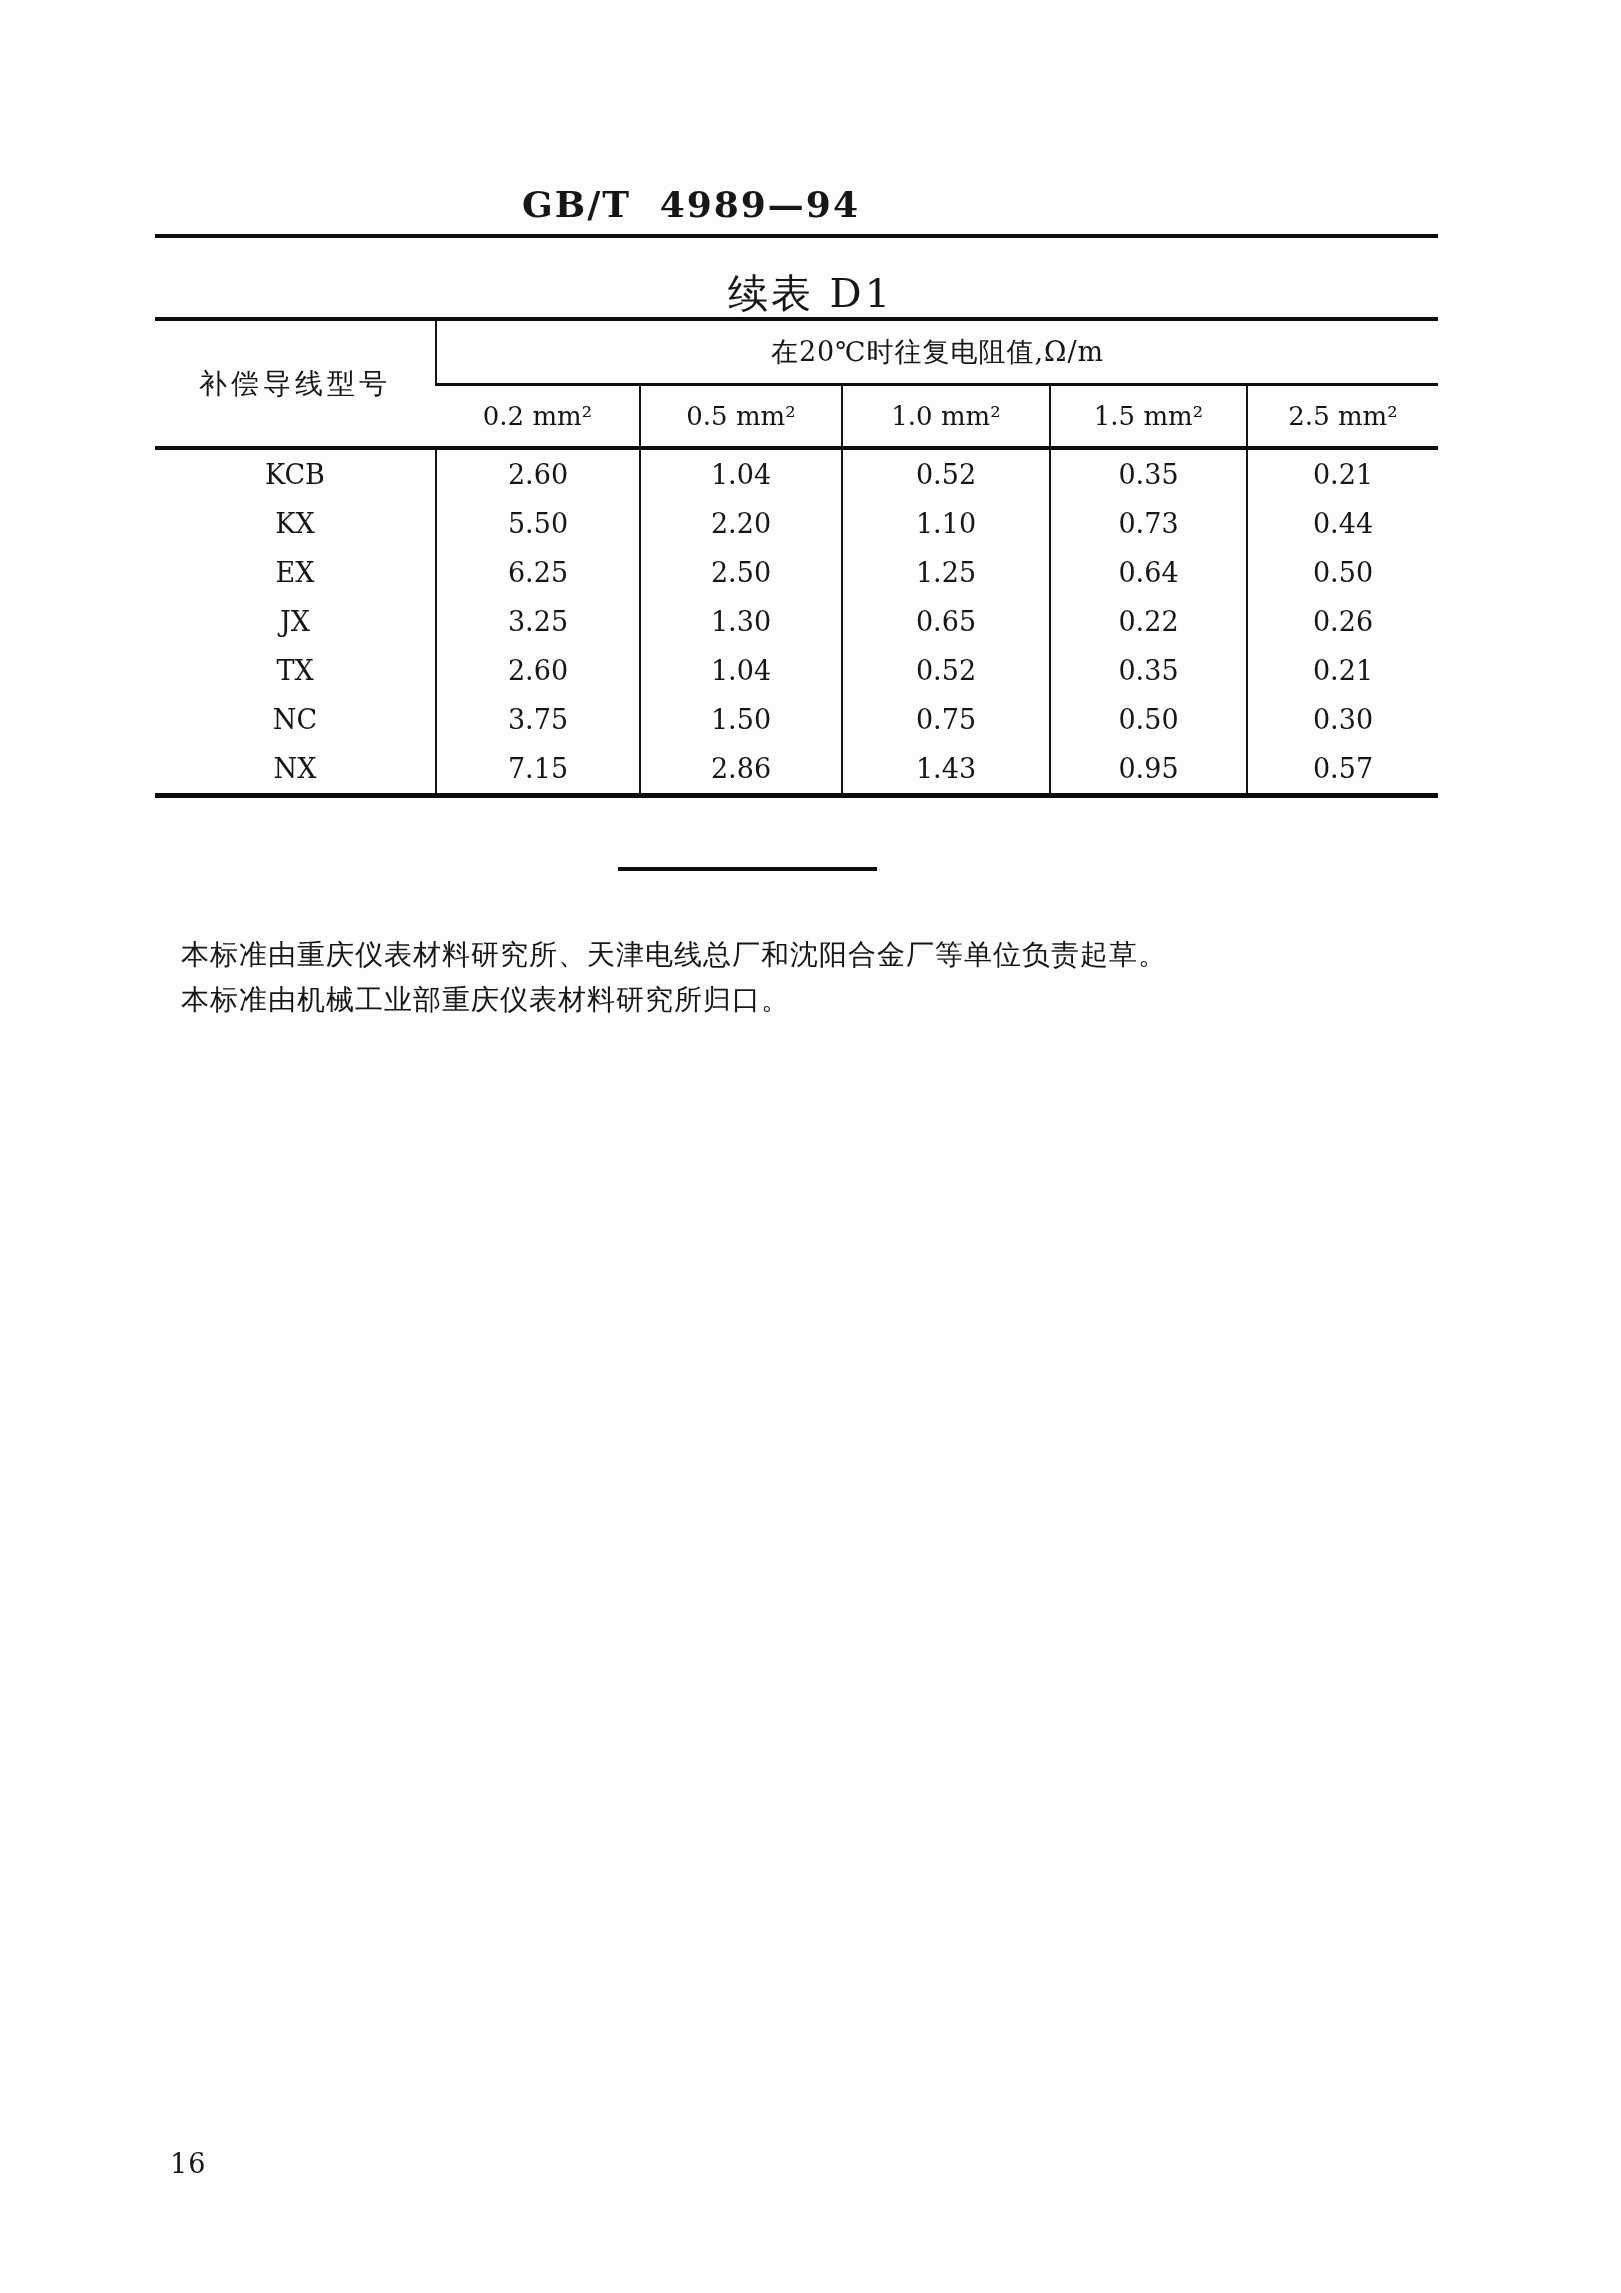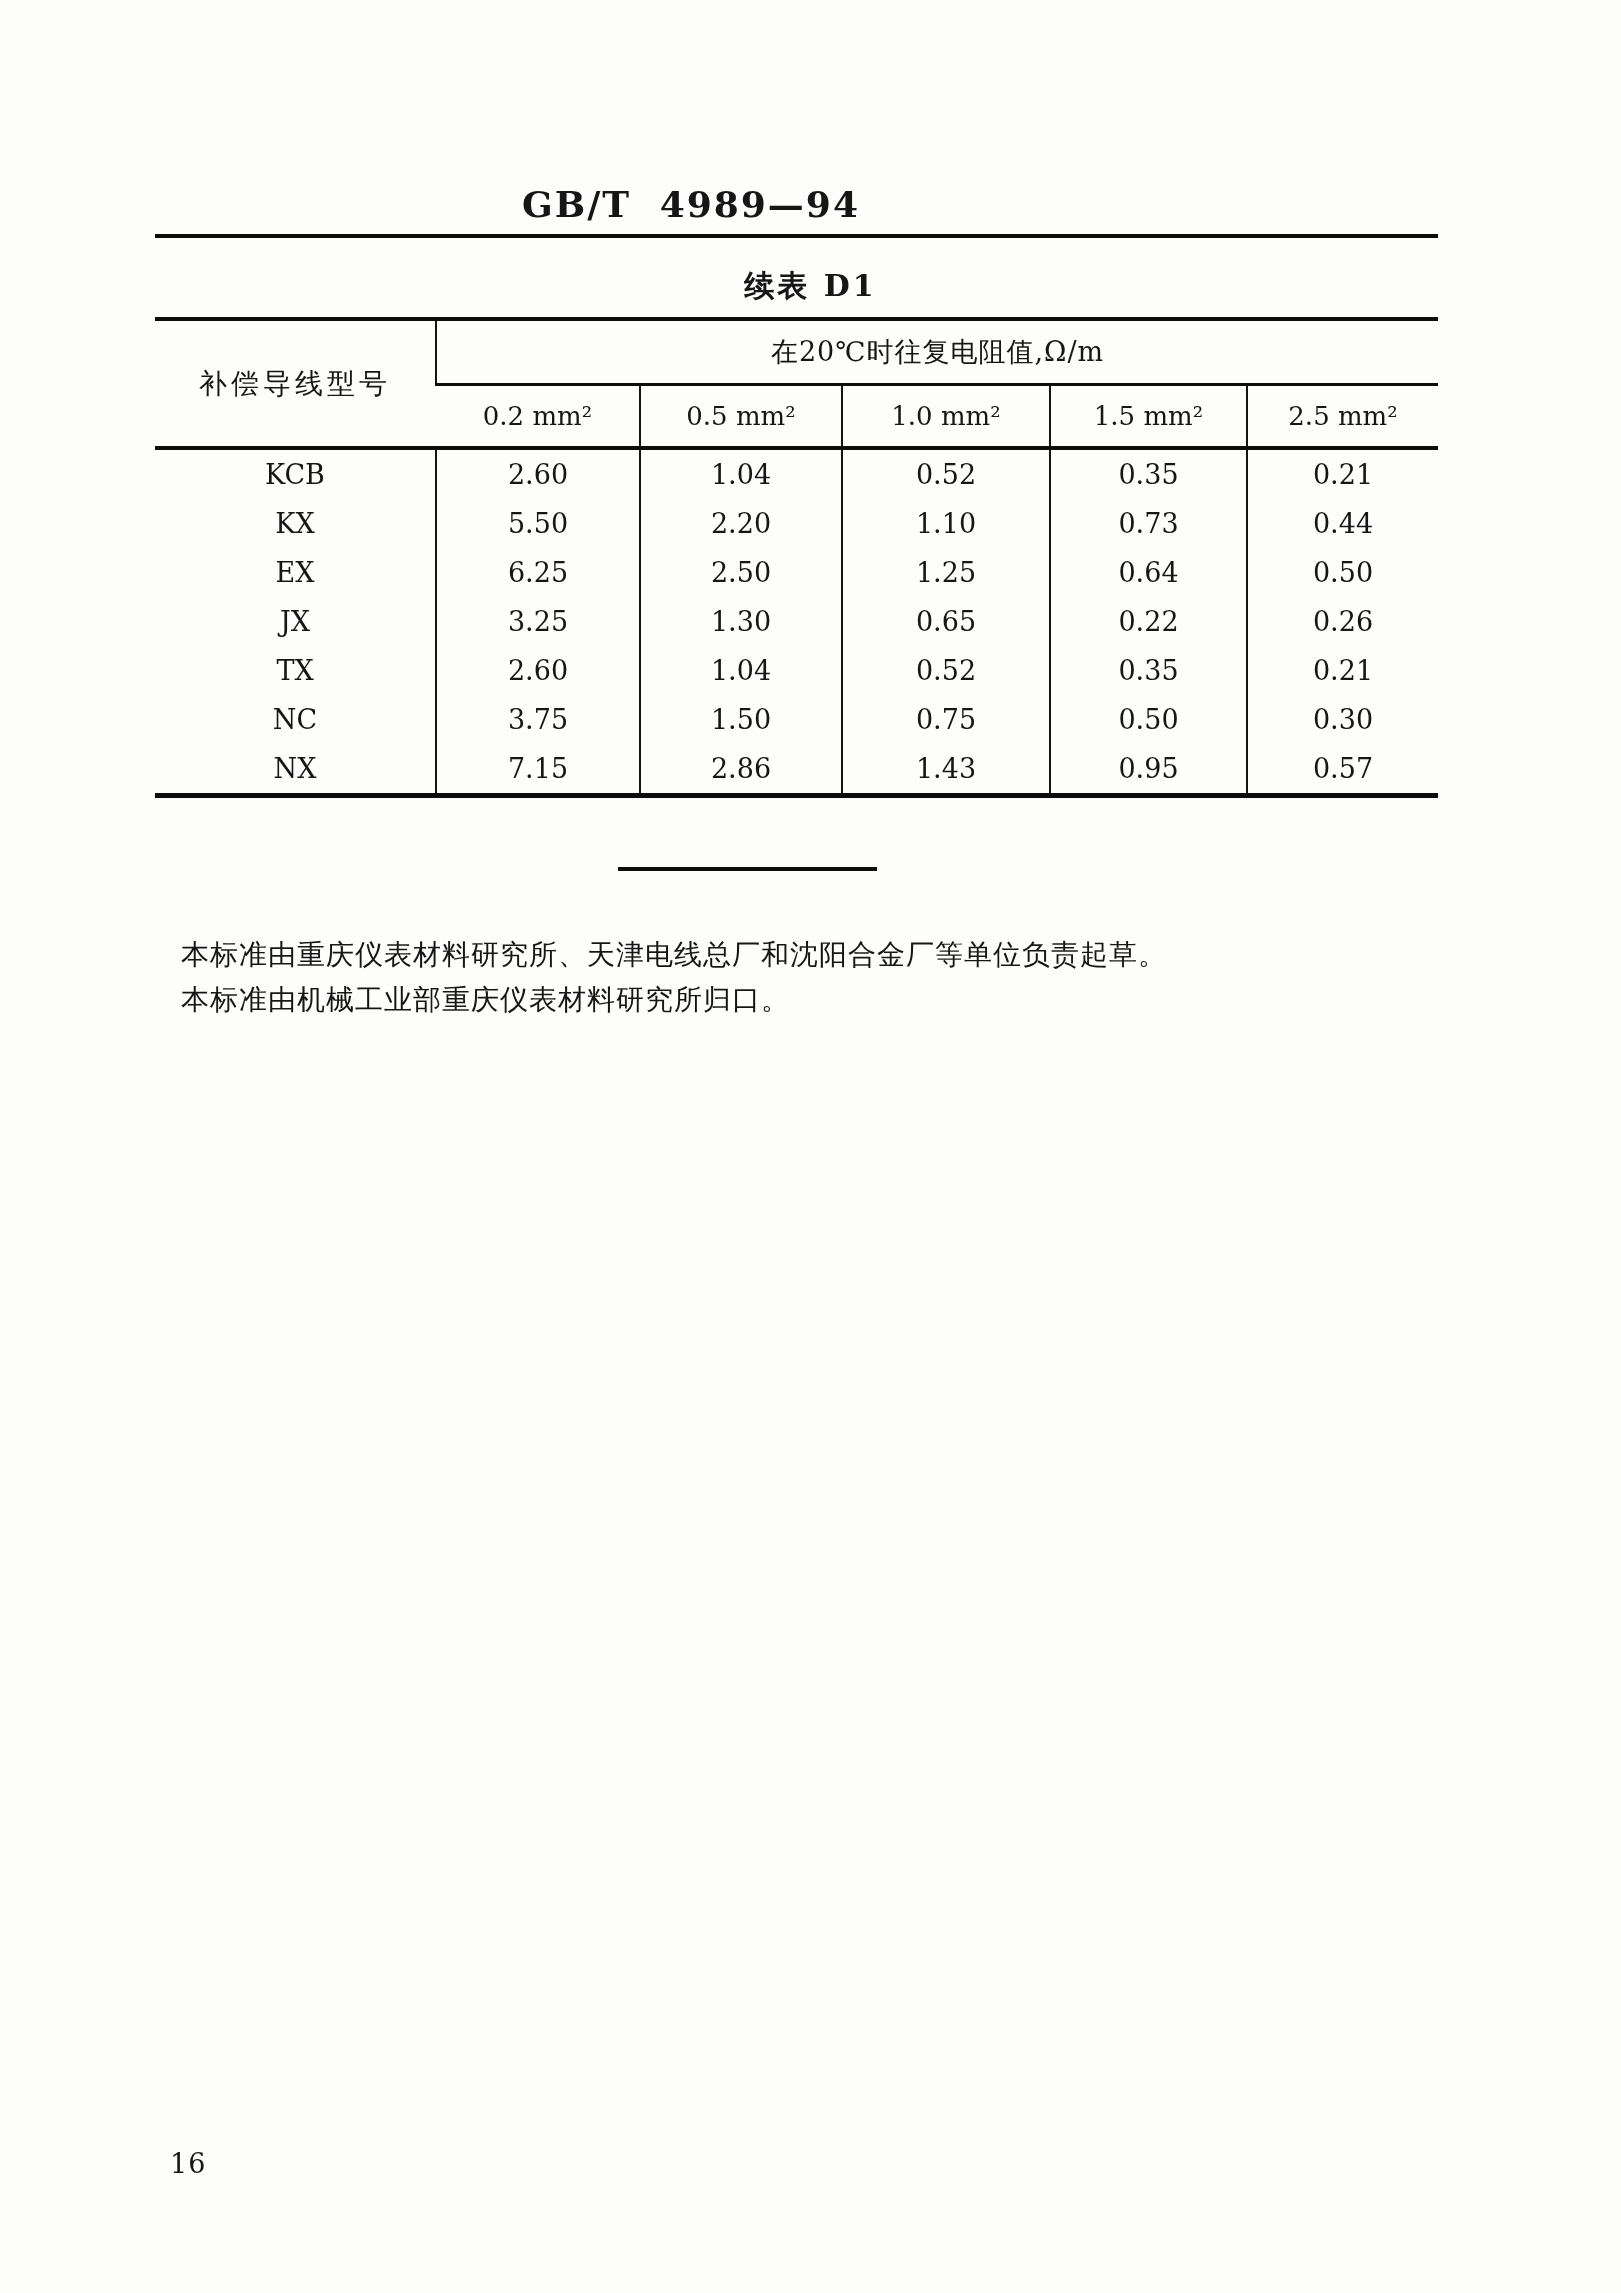--- a/index.html
+++ b/index.html
@@ -33,22 +33,22 @@
     width: 1283px;
     height: 4px;
     background: #0d0d0d;
   }
   .table-caption {
     position: absolute;
     top: 266px;
     left: 0;
     width: 1621px;
     text-align: center;
-    font-size: 30px;
-    font-weight: 700;
+    font-size: 40px;
+    font-weight: 400;
     letter-spacing: 3px;
   }
   .data-table-wrap {
     position: absolute;
     top: 317px;
     left: 155px;
     width: 1283px;
   }
   table.data-table {
     border-collapse: collapse;

